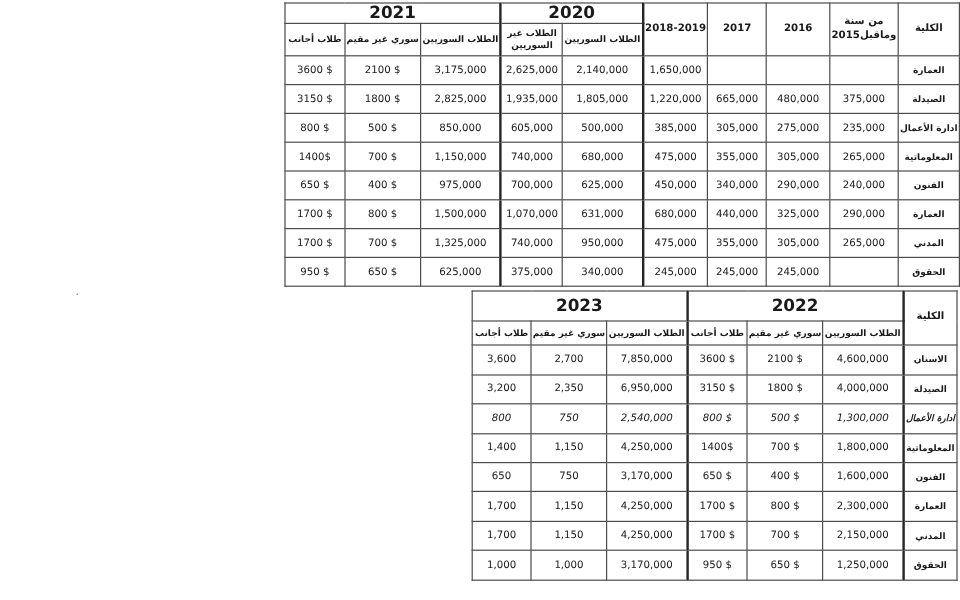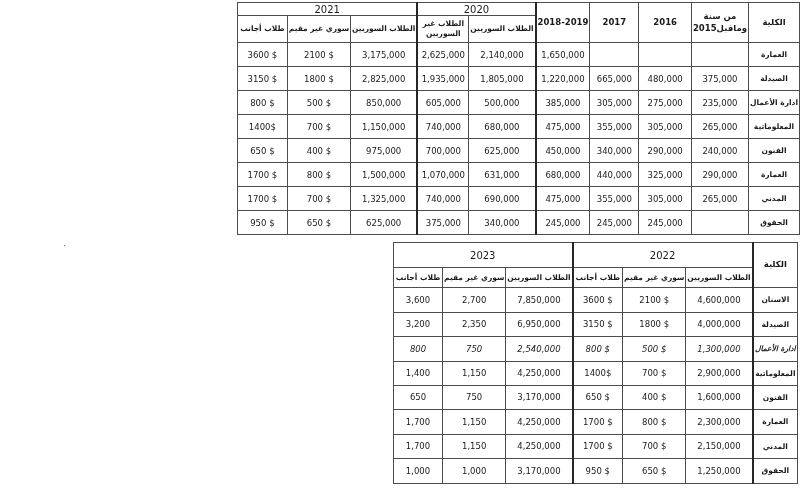--- a/index.html
+++ b/index.html
@@ -27,21 +27,21 @@
   .tbl th, .tbl td {
     border: 1px solid var(--border, #4a4a4a);
     text-align: center;
     vertical-align: middle;
     padding: 0 1px;
     color: var(--text, #1a1a1a);
     overflow: hidden;
     font-weight: normal;
   }
   .tl { border-left: 2px solid var(--thick, #2a2a2a) !important; }
-  th.year { font-size: 10px; font-weight: normal; }
+  th.year { font-size: 14px; font-weight: bold; }
   th.tall { font-size: 8.5px; font-weight: bold; white-space: pre; line-height: 1.35; }
   th.sub  { font-size: 7.5px; font-weight: bold; white-space: pre; line-height: 1.3; }
   td.num  { font-size: 8.5px; direction: ltr; white-space: nowrap; }
   td.fac  { font-size: 7.5px; font-weight: bold; white-space: nowrap; }
   .stray {
     position: absolute;
     left: 63px;
     top: 241px;
     font-size: 9px;
     color: #6f6f6f;
@@ -154,21 +154,21 @@
           <td class="num">440,000</td>
           <td class="num">325,000</td>
           <td class="num">290,000</td>
           <td class="fac">العمارة</td>
         </tr>
         <tr style="height: 24px;">
           <td class="num">1700 $</td>
           <td class="num">700 $</td>
           <td class="num">1,325,000</td>
           <td class="num tl">740,000</td>
-          <td class="num">690,000</td>
+          <td class="num">950,000</td>
           <td class="num tl">475,000</td>
           <td class="num">355,000</td>
           <td class="num">305,000</td>
           <td class="num">265,000</td>
           <td class="fac">المدني</td>
         </tr>
         <tr style="height: 24px;">
           <td class="num">950 $</td>
           <td class="num">650 $</td>
           <td class="num">625,000</td>
@@ -232,21 +232,21 @@
           <td class="num">500 $</td>
           <td class="num">1,300,000</td>
           <td class="fac tl">ادارة الأعمال</td>
         </tr>
         <tr style="height: 24px;">
           <td class="num">1,400</td>
           <td class="num">1,150</td>
           <td class="num">4,250,000</td>
           <td class="num tl">1400$</td>
           <td class="num">700 $</td>
-          <td class="num">2,900,000</td>
+          <td class="num">1,800,000</td>
           <td class="fac tl">المعلوماتية</td>
         </tr>
         <tr style="height: 24.5px;">
           <td class="num">650</td>
           <td class="num">750</td>
           <td class="num">3,170,000</td>
           <td class="num tl">650 $</td>
           <td class="num">400 $</td>
           <td class="num">1,600,000</td>
           <td class="fac tl">الفنون</td>

